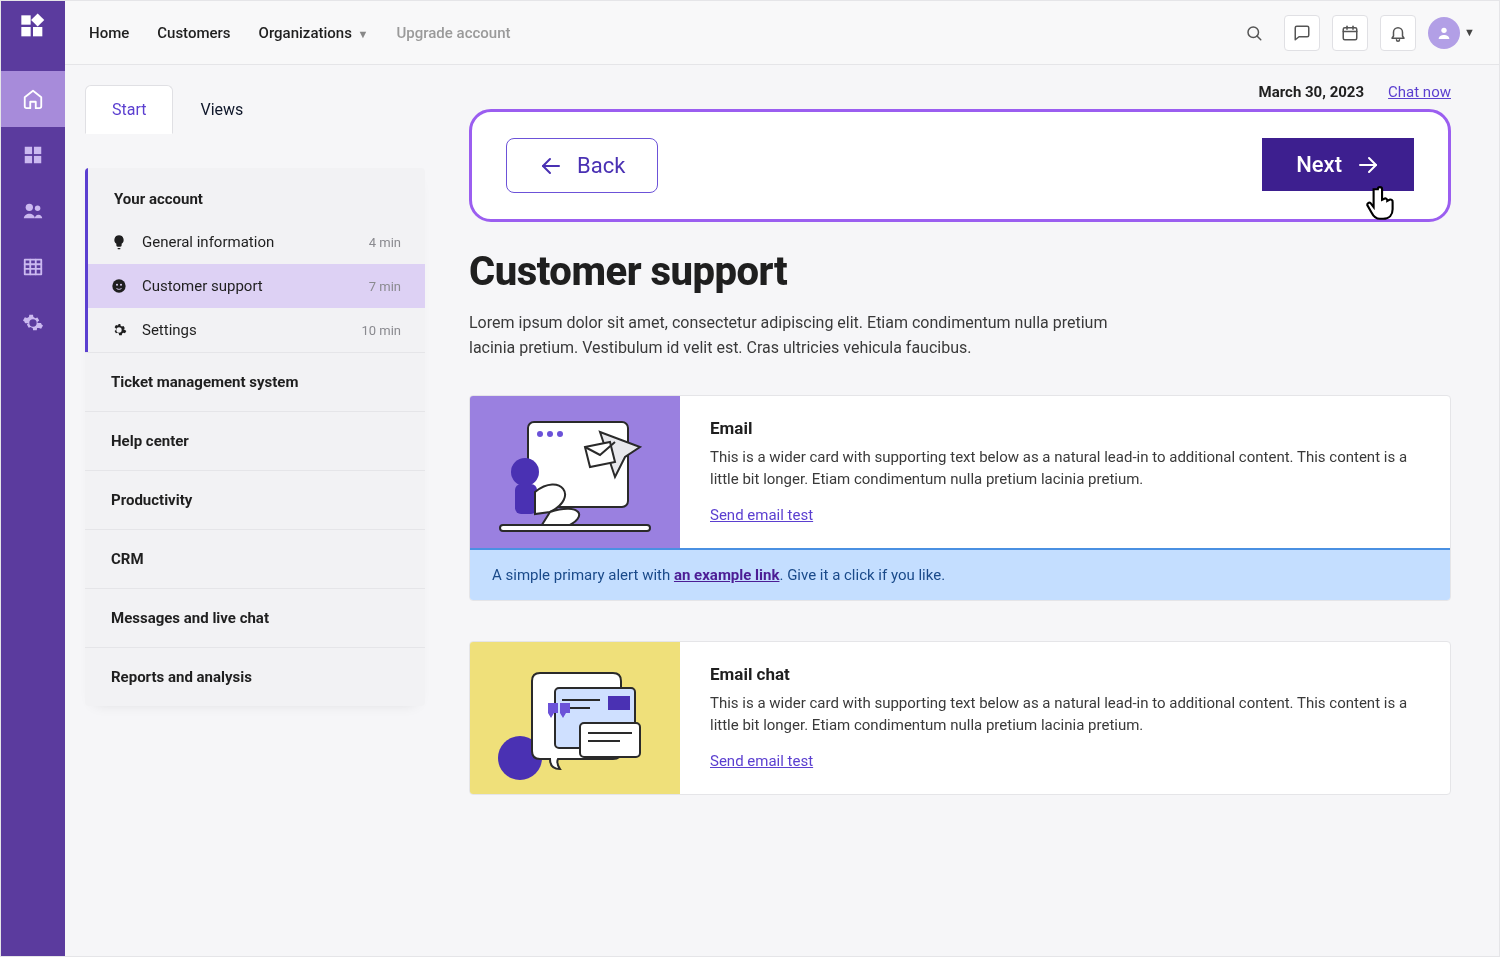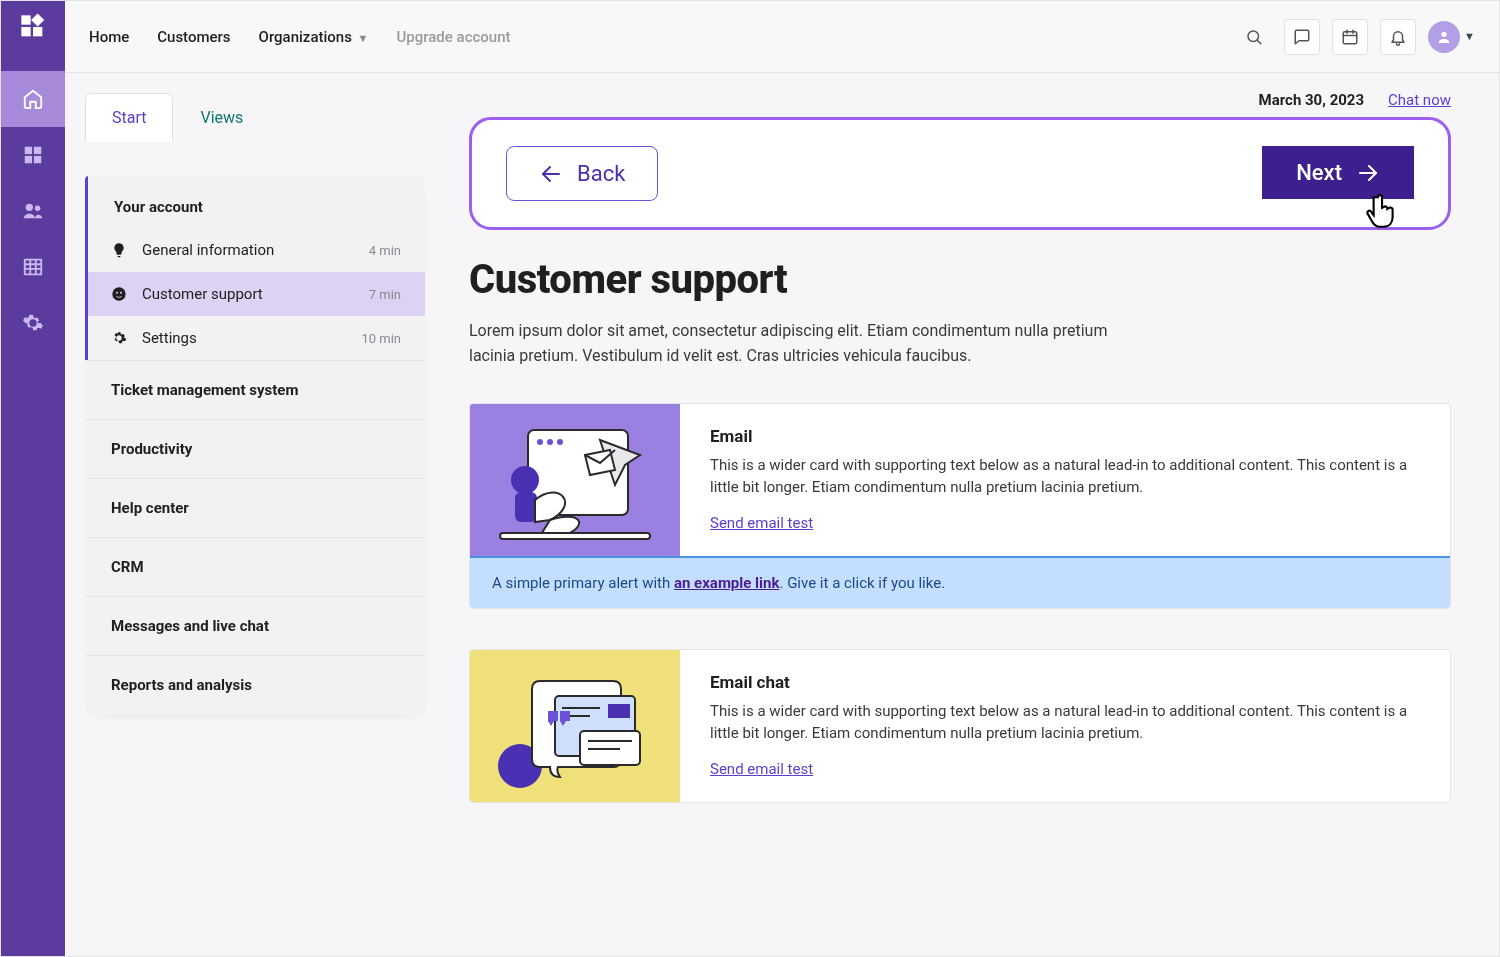--- a/index.html
+++ b/index.html
@@ -10,39 +10,39 @@
 .rail { width: 64px; background: #5b3b9e; display: flex; flex-direction: column; align-items: center; padding-top: 12px; flex-shrink: 0; }
 .rail-logo { width: 28px; height: 28px; margin-bottom: 30px; display: flex; align-items: center; justify-content: center; }
 .rail-item { width: 64px; height: 56px; display: flex; align-items: center; justify-content: center; cursor: pointer; }
 .rail-item svg { width: 22px; height: 22px; }
 .rail-item.active { background: #a78bda; }
 
 
 .main-col { flex: 1; display: flex; flex-direction: column; min-width: 0; background: #f6f6f8; }
 
 
-.topbar { height: 72px; background: #f8f8f9; border-bottom: 1px solid #e5e5e8; display: flex; align-items: center; padding: 0 24px; gap: 28px; }
+.topbar { height: 64px; background: #f8f8f9; border-bottom: 1px solid #e5e5e8; display: flex; align-items: center; padding: 0 24px; gap: 28px; }
 .topbar .nav-link { font-size: 15px; color: #1f1f1f; cursor: pointer; font-weight: 500; }
 .topbar .nav-link.muted { color: #9a9a9a; }
 .topbar .nav-link .chev { font-size: 11px; color: #888; margin-left: 3px; }
 .topbar-right { margin-left: auto; display: flex; align-items: center; gap: 12px; }
 .tb-icon-btn { width: 36px; height: 36px; border: 1px solid #e0e0e4; border-radius: 4px; background: #fff; display: flex; align-items: center; justify-content: center; cursor: pointer; }
 .tb-icon-plain { width: 36px; height: 36px; display: flex; align-items: center; justify-content: center; cursor: pointer; }
 .avatar-wrap { display: flex; align-items: center; gap: 4px; cursor: pointer; }
 .avatar { width: 32px; height: 32px; border-radius: 50%; background: #b29fe6; display: flex; align-items: center; justify-content: center; }
 .avatar svg { width: 16px; height: 16px; fill: #fff; }
 .chev-down { font-size: 11px; color: #444; }
 
 
 .content-row { flex: 1; display: flex; min-height: 0; }
 
 
 .side-panel { width: 380px; padding: 20px 20px 0 20px; background: #f6f6f8; flex-shrink: 0; }
 .tabs { display: flex; gap: 0; margin-bottom: 34px; }
-.tab { padding: 14px 26px; font-size: 16px; color: #0f766e; cursor: pointer; border: 1px solid transparent; border-radius: 6px 6px 0 0; }
+.tab { padding: 14px 26px; font-size: 16px; color: #0f172a; cursor: pointer; border: 1px solid transparent; border-radius: 6px 6px 0 0; }
 .tab.active { color: #5b3fd0; background: #fff; border-color: #e0e0e4; border-bottom-color: #fff; }
 .side-card { background: #f2f2f4; border-radius: 4px; overflow: hidden; box-shadow: 0 6px 14px -10px rgba(0,0,0,.15); }
 .side-section-title { font-size: 15px; font-weight: 700; padding: 22px 26px 12px 26px; }
 .side-group { border-left: 3px solid #5b3fd0; }
 .side-row { display: flex; align-items: center; padding: 13px 24px 13px 22px; gap: 14px; font-size: 15px; cursor: pointer; }
 .side-row.active { background: #ddd1f4; }
 .side-row .ic { width: 18px; display: flex; align-items: center; justify-content: center; }
 .side-row .lbl { flex: 1; }
 .side-row .meta { color: #8a8a8f; font-size: 13px; }
 .side-plain-row { display: flex; align-items: center; padding: 20px 26px; font-size: 15px; font-weight: 700; border-top: 1px solid #e5e5e8; cursor: pointer; }
@@ -208,22 +208,22 @@
               <span class="ic">
                   <svg width="16" height="16" viewBox="0 0 24 24" fill="#1f1f1f">
                     <path d="M12 8a4 4 0 1 0 0 8 4 4 0 0 0 0-8zm9 4l2 1.6-2 3.4-2.4-.8-2 1.2-.4 2.5h-4l-.4-2.5-2-1.2-2.4.8-2-3.4 2-1.6v-2.4l-2-1.6 2-3.4 2.4.8 2-1.2L10 3h4l.4 2.5 2 1.2 2.4-.8 2 3.4-2 1.6z"></path>
                   </svg>
                 </span>
               <span class="lbl">Settings</span>
               <span class="meta">10 min</span>
             </div>
           </div>
           <div class="side-plain-row">Ticket management system</div>
+          <div class="side-plain-row">Help center</div>
           <div class="side-plain-row">Productivity</div>
-          <div class="side-plain-row">Help center</div>
           <div class="side-plain-row">CRM</div>
           <div class="side-plain-row">Messages and live chat</div>
           <div class="side-plain-row">Reports and analysis</div>
         </div>
       </div>
 
       <div class="content">
         <div class="content-headline">
           <span class="date-text">March 30, 2023</span>
           <a class="chat-link">Chat now</a>

